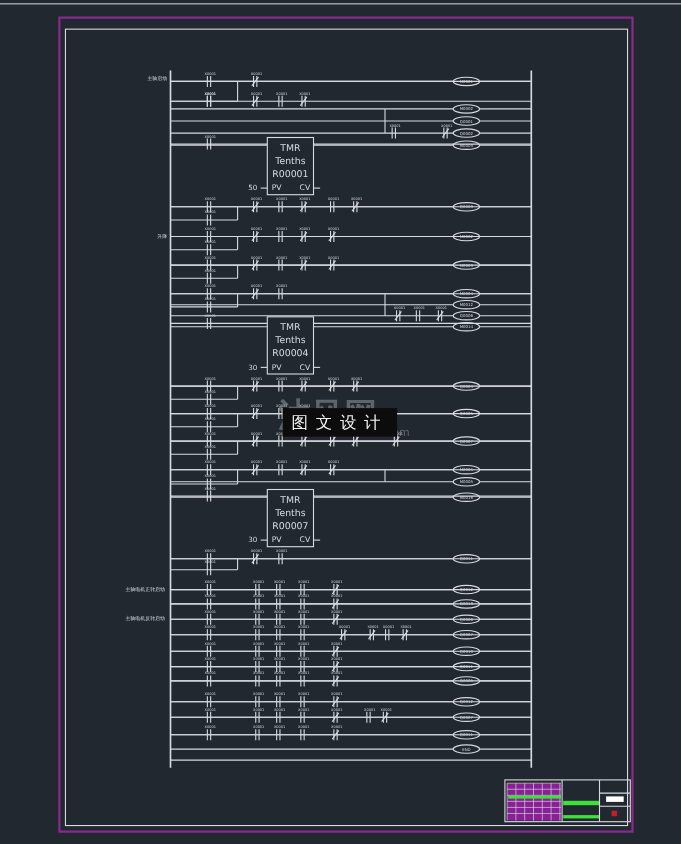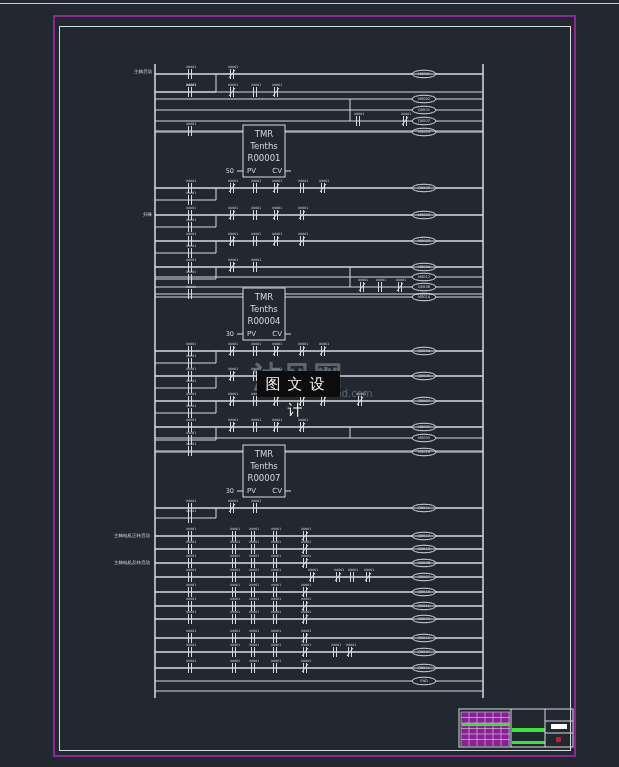--- a/index.html
+++ b/index.html
@@ -1,21 +1,21 @@
 <!DOCTYPE html>
 <html><head>
 <meta charset="utf-8">
 <style>
   html,body{margin:0;padding:0;background:#212830;}
   body{width:619px;height:767px;position:relative;overflow:hidden;font-family:"DejaVu Sans",sans-serif;}
   .topline{position:absolute;left:0;top:3px;width:619px;height:1px;background:#c8ccd2;}
   .outer{position:absolute;left:53px;top:15px;width:523px;height:742px;border:2px solid #8a2a90;box-sizing:border-box;}
   .inner{position:absolute;left:59px;top:26px;width:512px;height:725px;border:1px solid #d8dadf;box-sizing:border-box;}
   svg{position:absolute;left:0;top:0;}
-  .wm{position:absolute;left:257px;top:371px;width:83px;height:26px;background:#0c0c0c;color:#f2f2f2;font-size:15px;letter-spacing:7px;text-align:center;line-height:26px;}
+  .wm{position:absolute;left:257px;top:371px;width:104px;height:26px;background:#0c0c0c;color:#f2f2f2;font-size:15px;letter-spacing:7px;text-align:center;line-height:26px;}
   .wm-logo{position:absolute;left:223px;top:357px;width:170px;height:44px;color:rgba(170,175,185,0.45);font-size:30px;font-weight:bold;font-family:"DejaVu Sans",sans-serif;}
   .wm-sub{position:absolute;left:290px;top:388px;color:rgba(170,175,185,0.45);font-size:10px;}
 </style>
 </head>
 <body>
 
 <div class="topline"></div>
 <div class="outer"></div>
 <div class="inner"></div>
 

